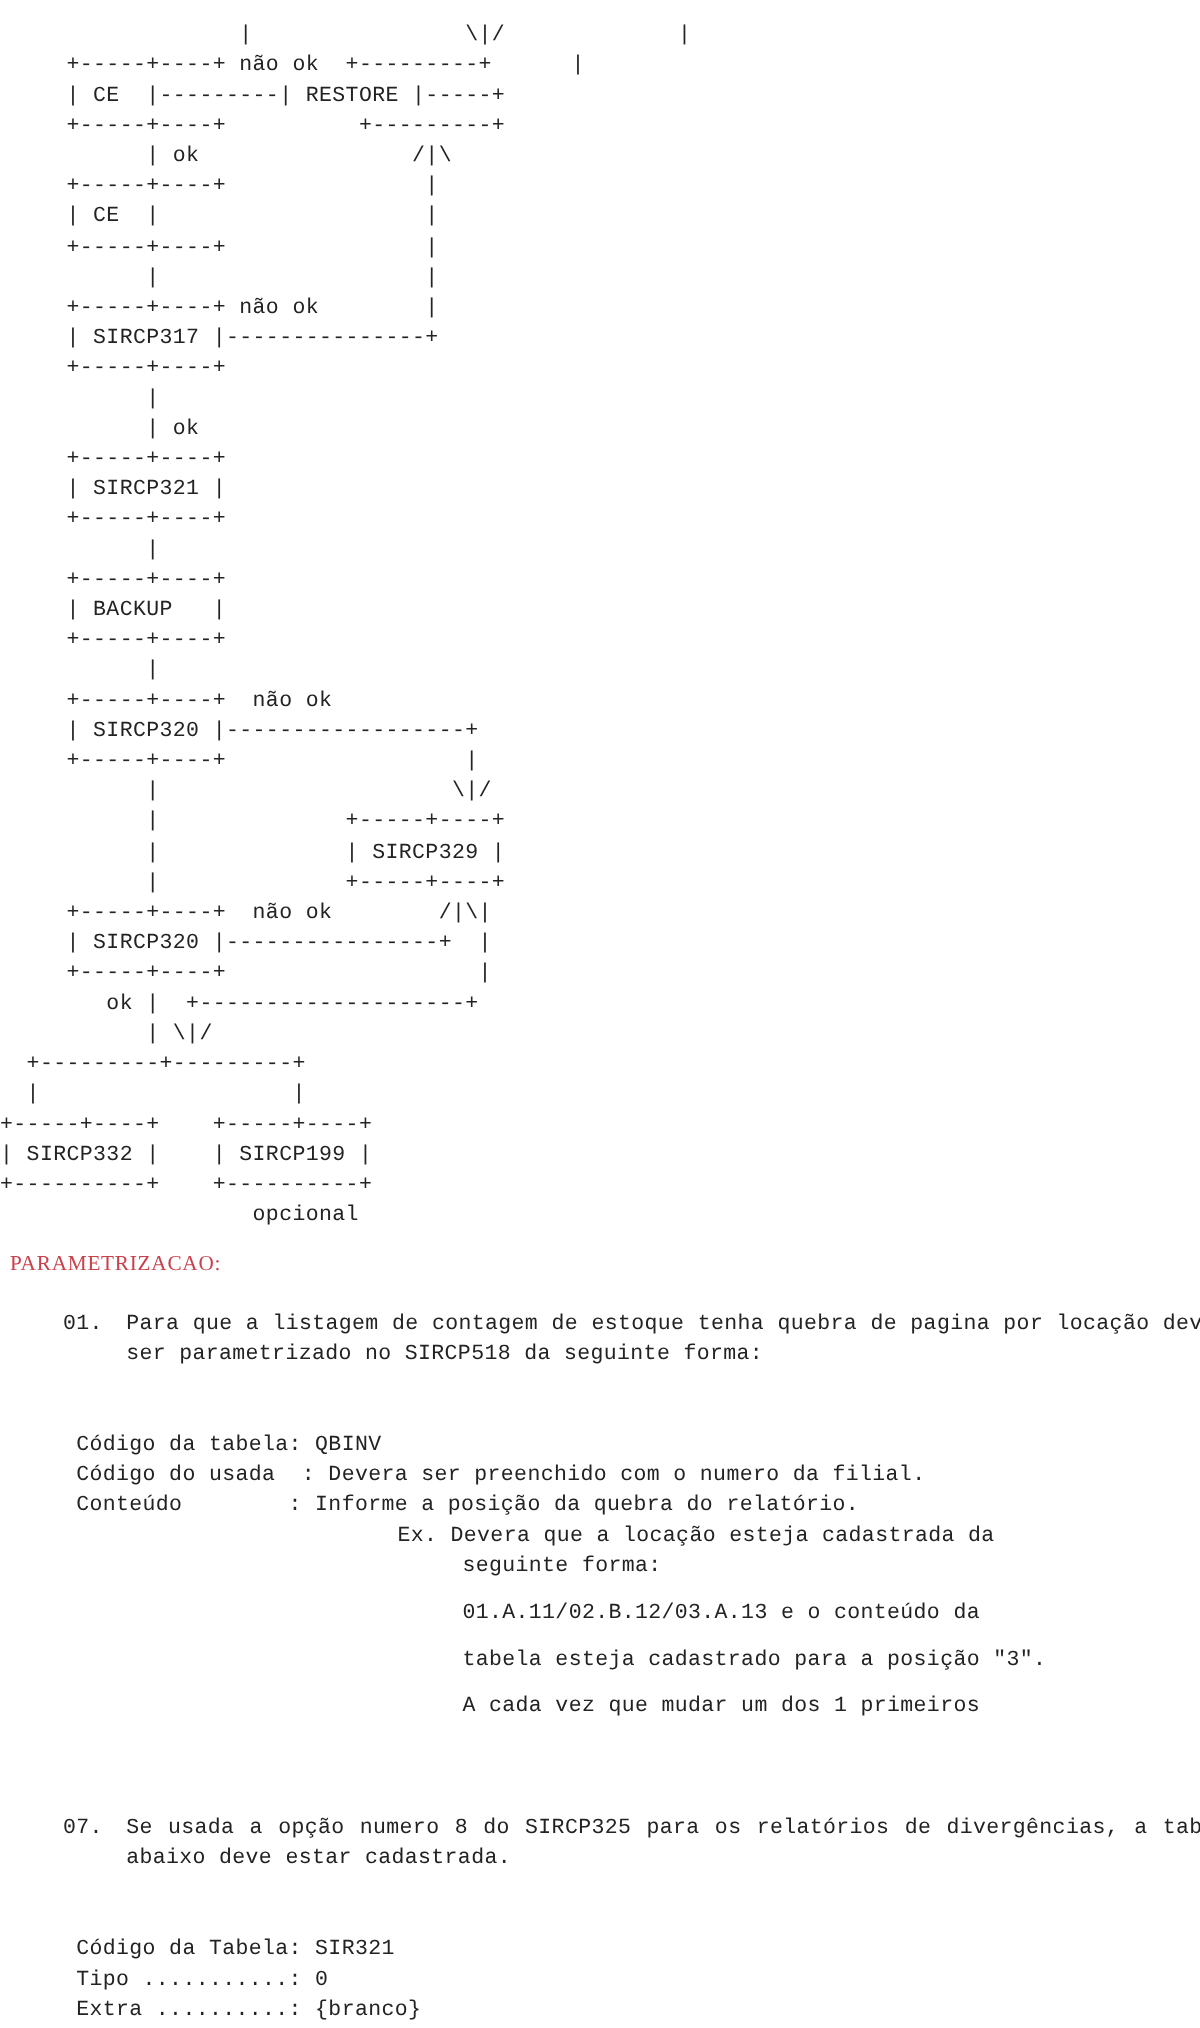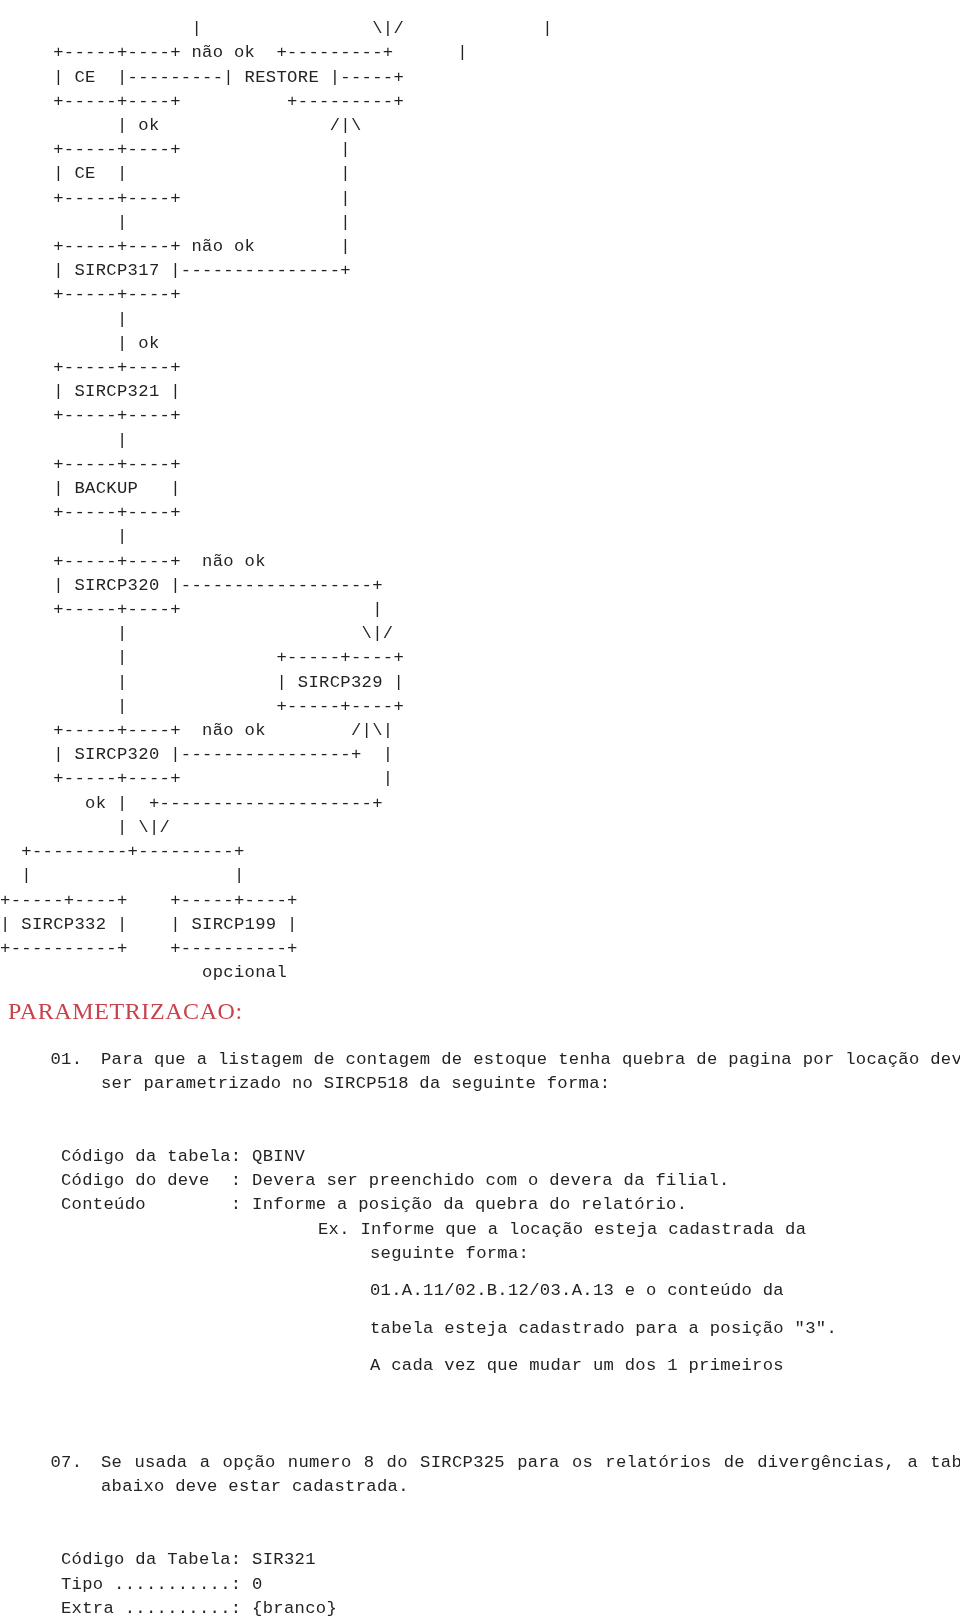--- a/index.html
+++ b/index.html
@@ -39,21 +39,21 @@
     font-family: "Liberation Mono", "DejaVu Sans Mono", monospace;
     font-size: 17.2px;
     line-height: 24.3px;
     letter-spacing: 0.3px;
     color: #232323;
   }
 
   .section-heading {
     color: #c8414b;
     font-family: "Liberation Serif", "DejaVu Serif", serif;
-    font-size: 24px;
+    font-size: 17px;
     letter-spacing: 0.6px;
     line-height: 24.3px;
     margin: 0;
     padding: 0 0 0 8px;
   }
 
   
   .just {
     text-align: justify;
     text-align-last: left;
@@ -130,25 +130,25 @@
   <div class="section-heading">PARAMETRIZACAO:</div>
 
   <div class="row" style="padding-left:8px;">
     <span>01.</span><span> </span><span class="just just-wide" style="display:inline-block;width:893px;vertical-align:top;text-indent:0;">Para que a listagem de contagem de estoque tenha quebra de pagina por locação devera ser parametrizado no SIRCP518 da seguinte forma:</span>
   </div>
 
   <div class="blank-line"></div>
 
   <div class="kv"><span>Código da tabela:</span><span> </span><span>QBINV</span></div>
 
-  <div class="kv"><span>Código do deve  :</span><span> </span><span>Devera ser preenchido com o devera da filial.</span></div>
+  <div class="kv"><span>Código do usada  :</span><span> </span><span>Devera ser preenchido com o numero da filial.</span></div>
 
   <div class="kv"><span>Conteúdo        :</span><span> </span><span>Informe a posição da quebra do relatório.</span></div>
 
-  <div class="just just-ex">Ex. Informe que a locação esteja cadastrada da</div>
+  <div class="just just-ex">Ex. Devera que a locação esteja cadastrada da</div>
   <div class="row" style="padding-left:370px;">seguinte forma:</div>
   <div class="just just-ex2">01.A.11/02.B.12/03.A.13 e o conteúdo da</div>
   <div class="just just-ex2">tabela esteja cadastrado para a posição "3".</div>
   <div class="just just-ex2">A cada vez que mudar um dos 1 primeiros</div>
 
   <div class="blank-line"></div>
   <div class="blank-line"></div>
 
   <div class="row" style="padding-left:8px;">
     <span>07.</span><span> </span><span class="just just-wide" style="display:inline-block;width:893px;vertical-align:top;text-indent:0;">Se usada a opção numero 8 do SIRCP325 para os relatórios de divergências, a tabela abaixo deve estar cadastrada.</span>

